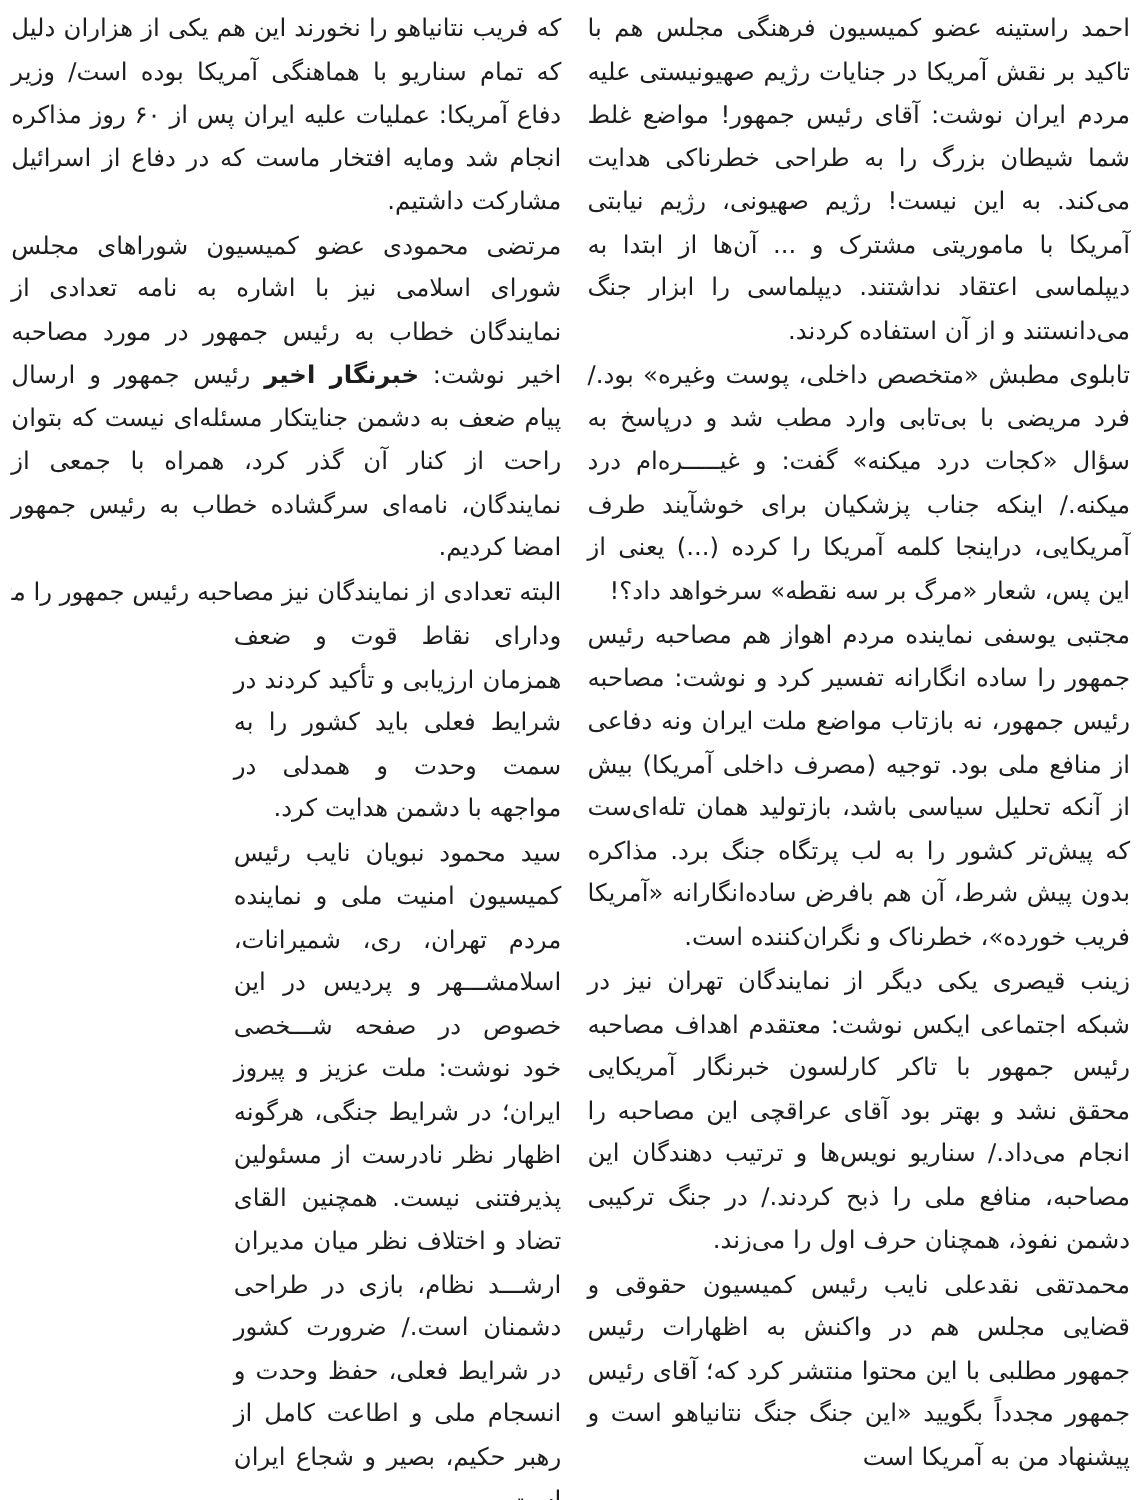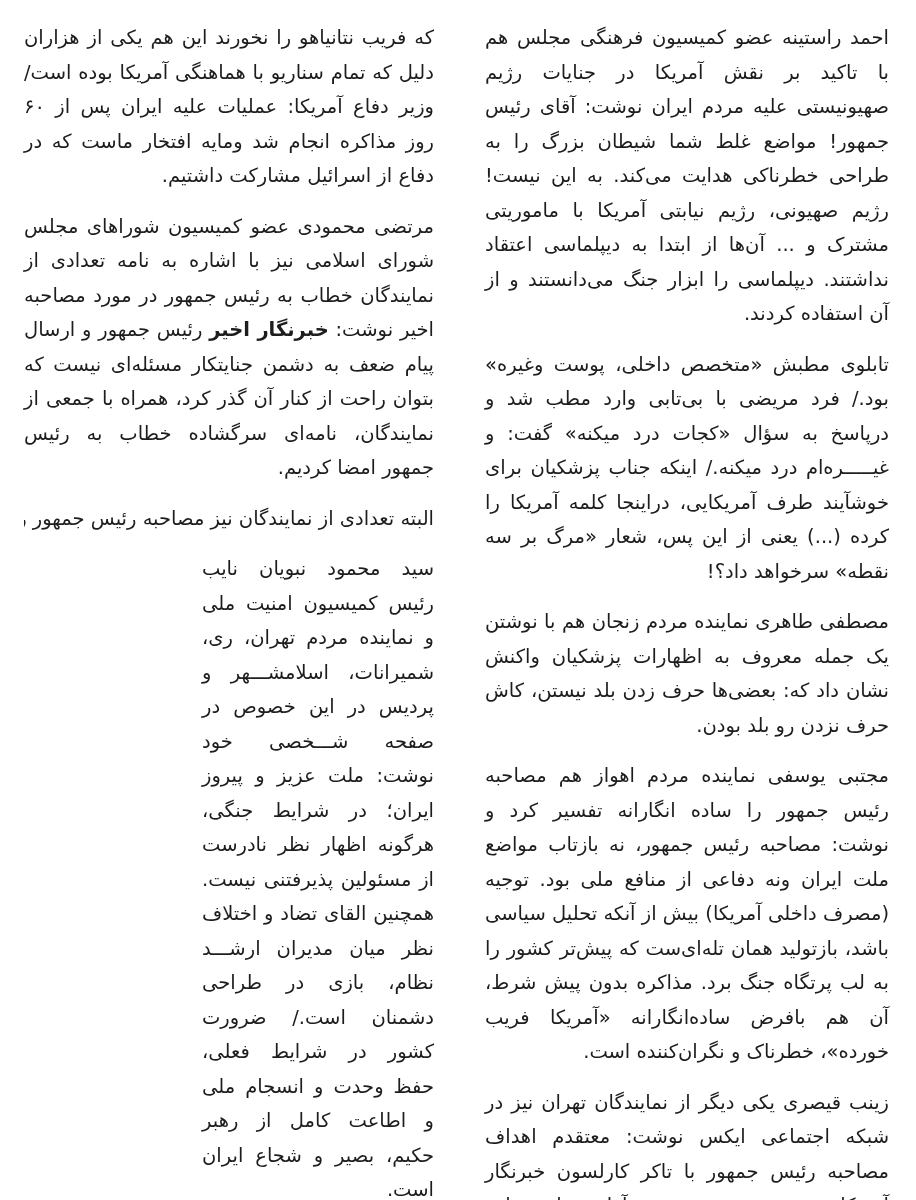--- a/index.html
+++ b/index.html
@@ -27,21 +27,21 @@
   }
   .col-right {
     right: 11px;
     width: 436px;
   }
   .col-left {
     left: 8px;
     width: 442px;
   }
   p {
-    margin: 16px;
+    margin: 1px;
     padding: 0;
   }
   .wide-line {
     
     text-align-last: justify;
     white-space: nowrap;
     overflow: hidden;
   }
   .narrow-block {
     
@@ -53,30 +53,30 @@
   }
 </style>
 </head>
 <body>
 
 <div class="page">
 
   <div class="col col-right">
     <p>احمد راستینه عضو کمیسیون فرهنگی مجلس هم با تاکید بر نقش آمریکا در جنایات رژیم صهیونیستی علیه مردم ایران نوشت: آقای رئیس جمهور! مواضع غلط شما شیطان بزرگ را به طراحی خطرناکی هدایت می‌کند. به این نیست! رژیم صهیونی، رژیم نیابتی آمریکا با ماموریتی مشترک و ... آن‌ها از ابتدا به دیپلماسی اعتقاد نداشتند. دیپلماسی را ابزار جنگ می‌دانستند و از آن استفاده کردند.</p>
     <p>تابلوی مطبش «متخصص داخلی، پوست وغیره» بود./ فرد مریضی با بی‌تابی وارد مطب شد و درپاسخ به سؤال «کجات درد میکنه» گفت: و غیـــــره‌ام درد میکنه./ اینکه جناب پزشکیان برای خوشآیند طرف آمریکایی، دراینجا کلمه آمریکا را کرده (...) یعنی از این پس، شعار «مرگ بر سه نقطه» سرخواهد داد؟!</p>
-    <p>مصطفی طاهری نماینده مردم زنجان هم با نوشتن یک جمله معروف به اظهارات پزشکیان واکنش نشان داد که: بعضی‌ها حرف زدن بلد نیستن، کاش حرف نزدن رو بلد بودن.</p>
     <p>مجتبی یوسفی نماینده مردم اهواز هم مصاحبه رئیس جمهور را ساده انگارانه تفسیر کرد و نوشت: مصاحبه رئیس جمهور، نه بازتاب مواضع ملت ایران ونه دفاعی از منافع ملی بود. توجیه (مصرف داخلی آمریکا) بیش از آنکه تحلیل سیاسی باشد، بازتولید همان تله‌ای‌ست که پیش‌تر کشور را به لب پرتگاه جنگ برد. مذاکره بدون پیش شرط، آن هم بافرض ساده‌انگارانه «آمریکا فریب خورده»، خطرناک و نگران‌کننده است.</p>
     <p>زینب قیصری یکی دیگر از نمایندگان تهران نیز در شبکه اجتماعی ایکس نوشت: معتقدم اهداف مصاحبه رئیس جمهور با تاکر کارلسون خبرنگار آمریکایی محقق نشد و بهتر بود آقای عراقچی این مصاحبه را انجام می‌داد./ سناریو نویس‌ها و ترتیب دهندگان این مصاحبه، منافع ملی را ذبح کردند./ در جنگ ترکیبی دشمن نفوذ، همچنان حرف اول را می‌زند.</p>
     <p>محمدتقی نقدعلی نایب رئیس کمیسیون حقوقی و قضایی مجلس هم در واکنش به اظهارات رئیس جمهور مطلبی با این محتوا منتشر کرد که؛ آقای رئیس جمهور مجدداً بگویید «این جنگ جنگ نتانیاهو است و پیشنهاد من به آمریکا است</p>
   </div>
 
   <div class="col col-left">
     <p>که فریب نتانیاهو را نخورند این هم یکی از هزاران دلیل که تمام سناریو با هماهنگی آمریکا بوده است/ وزیر دفاع آمریکا: عملیات علیه ایران پس از ۶۰ روز مذاکره انجام شد ومایه افتخار ماست که در دفاع از اسرائیل مشارکت داشتیم.</p>
     <p>
       <span>مرتضی محمودی عضو کمیسیون شوراهای مجلس شورای اسلامی نیز با اشاره به نامه تعدادی از نمایندگان خطاب به رئیس جمهور در مورد مصاحبه اخیر نوشت: </span><span class="bold">خبرنگار اخیر</span><span> رئیس جمهور و ارسال پیام ضعف به دشمن جنایتکار مسئله‌ای نیست که بتوان راحت از کنار آن گذر کرد، همراه با جمعی از نمایندگان، نامه‌ای سرگشاده خطاب به رئیس جمهور امضا کردیم.</span>
     </p>
     <p class="wide-line">البته تعدادی از نمایندگان نیز مصاحبه رئیس جمهور را مثبت</p>
     <div class="narrow-block">
+      <p>ودارای نقاط قوت و ضعف همزمان ارزیابی و تأکید کردند در شرایط فعلی باید کشور را به سمت وحدت و همدلی در مواجهه با دشمن هدایت کرد.</p>
       <p>سید محمود نبویان نایب رئیس کمیسیون امنیت ملی و نماینده مردم تهران، ری، شمیرانات، اسلامشـــهر و پردیس در این خصوص در صفحه شـــخصی خود نوشت: ملت عزیز و پیروز ایران؛ در شرایط جنگی، هرگونه اظهار نظر نادرست از مسئولین پذیرفتنی نیست. همچنین القای تضاد و اختلاف نظر میان مدیران ارشـــد نظام، بازی در طراحی دشمنان است./ ضرورت کشور در شرایط فعلی، حفظ وحدت و انسجام ملی و اطاعت کامل از رهبر حکیم، بصیر و شجاع ایران است.</p>
     </div>
   </div>
 
 </div>
 
 </body></html>

